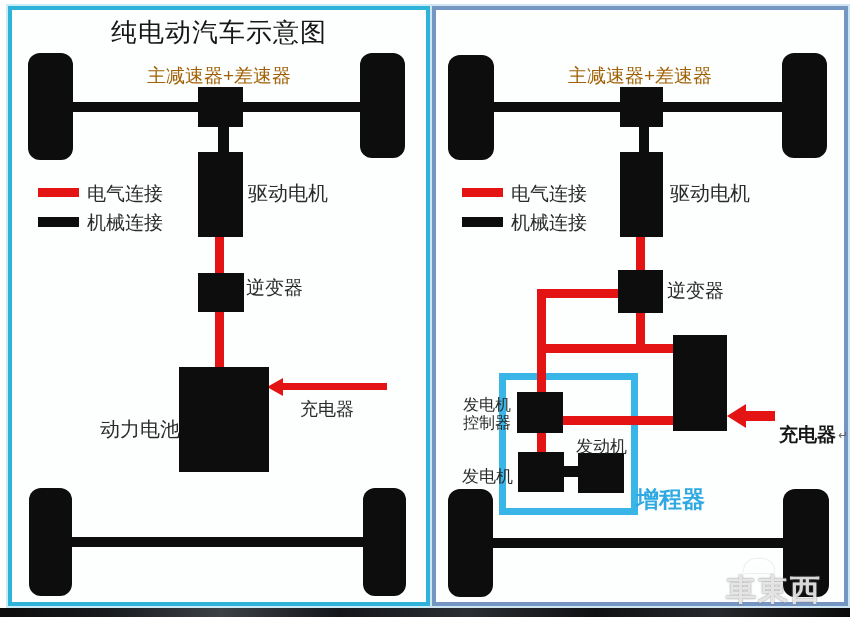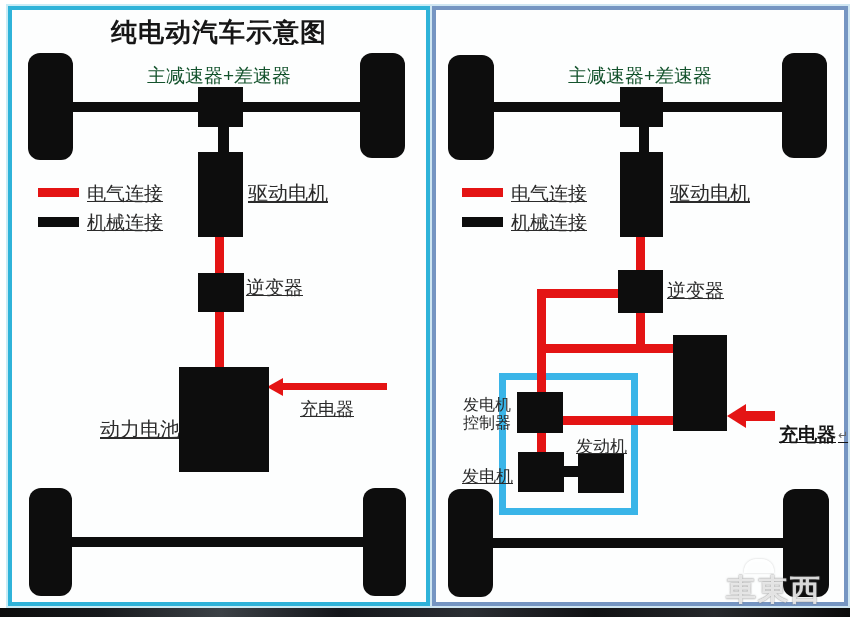--- a/index.html
+++ b/index.html
@@ -4,27 +4,27 @@
 <style>
   html,body{margin:0;padding:0;background:#ffffff;}
   .stage{
     position:relative;width:850px;height:617px;background:#ffffff;overflow:hidden;
     font-family:"Liberation Sans","DejaVu Sans",sans-serif;color:#2b2b2b;
   }
   .panel{position:absolute;top:6px;height:600px;background:#fdfefe;box-sizing:border-box;}
   .panel-left{left:8px;width:422px;border:4px solid #2fb3d9;box-shadow:0 0 0 2px #c9ecf6;}
   .panel-right{left:432px;width:416px;border:4px solid #7595c2;box-shadow:0 0 0 2px #cfe6f2;}
   .title{position:absolute;left:0;right:0;top:5px;text-align:center;
-         font-size:26px;font-weight:bold;color:#161616;letter-spacing:1px;}
+         font-size:26px;font-weight:normal;color:#161616;letter-spacing:1px;}
   .box{position:absolute;background:#0d0d0d;}
   .wheel{position:absolute;background:#0d0d0d;border-radius:12px;}
   .axle{position:absolute;background:#0d0d0d;height:10px;}
   .red{position:absolute;background:#e41414;}
-  .lbl{position:absolute;font-size:19px;color:#2b2b2b;white-space:nowrap;text-decoration:underline;}
-  .lbl-center{position:absolute;left:0;right:0;text-align:center;font-size:19px;color:#14532d;}
+  .lbl{position:absolute;font-size:19px;color:#2b2b2b;white-space:nowrap;}
+  .lbl-center{position:absolute;left:0;right:0;text-align:center;font-size:19px;color:#a16207;}
   .bold{font-weight:bold;color:#161616;}
   .legend-bar{position:absolute;width:41px;height:9px;}
   .legend-red{background:#e41414;}
   .legend-black{background:#0d0d0d;height:10px;}
   .arrow-head-left{position:absolute;width:0;height:0;border-style:solid;background:none;}
   .range-box{position:absolute;border:7px solid #3ab5e8;background:transparent;box-sizing:border-box;}
   .range-lbl{position:absolute;font-size:23px;font-weight:bold;color:#2fa9e1;white-space:nowrap;}
   .ret{font-size:12px;color:#666;font-weight:normal;vertical-align:2px;margin-left:2px;}
   .film-strip{position:absolute;left:0;top:608px;width:850px;height:9px;
     background:linear-gradient(90deg,#0c0c0c 0%,#17191c 12%,#3c4146 26%,#14161a 40%,#2b2e33 55%,#101113 70%,#26282b 84%,#0b0b0b 100%);}
@@ -116,20 +116,21 @@
       <div>发电机</div>
       <div>控制器</div>
     </div>
 
     <div class="box z5" style="left:82px;top:442px;width:46px;height:40px;"></div>
     <div class="lbl z6" style="left:26px;top:455px;font-size:17px;">发电机</div>
     <div class="box z5" style="left:142px;top:443px;width:46px;height:40px;"></div>
     <div class="lbl z6" style="left:140px;top:425px;font-size:17px;">发动机</div>
     <div class="box z5" style="left:127px;top:456px;width:16px;height:11px;"></div>
 
+    <div class="range-lbl" style="left:200px;top:474px;">增程器</div>
 
     <div class="legend-bar legend-red" style="left:26px;top:178px;"></div>
     <div class="lbl" style="left:75px;top:171px;">电气连接</div>
     <div class="legend-bar legend-black" style="left:26px;top:207px;"></div>
     <div class="lbl" style="left:75px;top:200px;">机械连接</div>
 
     <div class="wheel" style="left:12px;top:479px;width:45px;height:108px;"></div>
     <div class="wheel" style="left:347px;top:479px;width:46px;height:108px;"></div>
     <div class="axle" style="left:56px;top:528px;width:293px;"></div>
 

